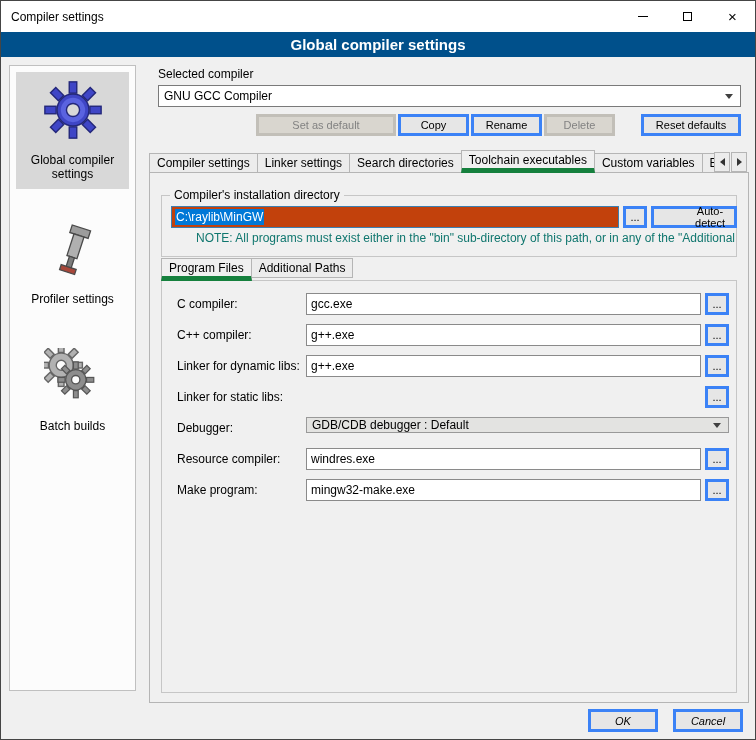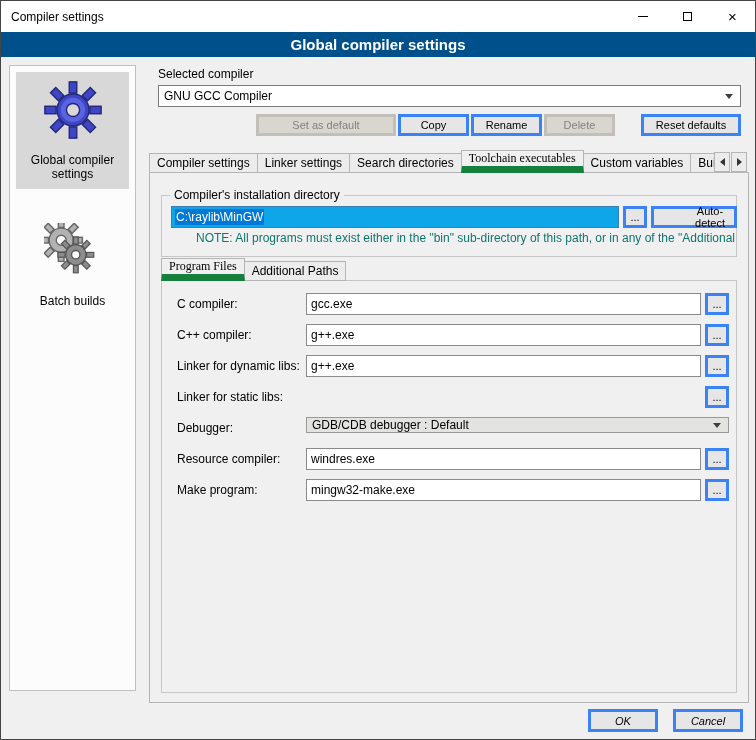--- a/index.html
+++ b/index.html
@@ -29,39 +29,39 @@
   
   .label { position:absolute; white-space:nowrap; }
   .combo { position:absolute; background:#fff; border:1px solid #7a7a7a; display:flex; align-items:center; padding:0 22px 0 5px; }
   .combo .caret, .selectbox .caret { position:absolute; right:7px; top:50%; margin-top:-2px; width:0; height:0; border-left:4px solid transparent; border-right:4px solid transparent; border-top:5px solid #404040; }
   .btn { position:absolute; background:#e6e6e6; border:3px solid #3b82f6; display:flex; align-items:center; justify-content:center; font-family:"Liberation Sans",sans-serif; font-size:11px; cursor:default; }
   .btn.disabled { background:#d9d6cf; border-color:#c2bfb8; color:#828282; }
 
   
   .tabstrip { position:absolute; left:148px; top:149px; width:566px; height:23px; display:flex; align-items:flex-end; overflow:hidden; }
   .tab { height:20px; padding:0 7px; border:1px solid #b5b5b5; margin-right:-1px; background:#ececec; display:flex; align-items:center; white-space:nowrap; cursor:default; }
-  .tab.active { height:23px; background:#f0f0f0; border-bottom:7px solid #15803d; position:relative; z-index:3;font-family:Liberation Serif, serif; }
+  .tab.active { height:23px; background:#f0f0f0; border-bottom:5px solid #15803d; position:relative; z-index:3; }
   .tab.clipped { width:34px; overflow:hidden; padding-right:0; }
   .tab-arrows { position:absolute; right:8px; top:151px; display:flex; z-index:4; }
   .arrow-btn { width:16px; height:20px; background:#ececec; border:1px solid #b5b5b5; display:flex; align-items:center; justify-content:center; margin-left:1px; cursor:default; }
   .tri-left { width:0; height:0; border-top:4px solid transparent; border-bottom:4px solid transparent; border-right:5px solid #333; }
   .tri-right { width:0; height:0; border-top:4px solid transparent; border-bottom:4px solid transparent; border-left:5px solid #333; }
 
   
   .content-panel { position:absolute; left:148px; top:171px; width:600px; height:531px; border:1px solid #b5b5b5; background:#f0f0f0; }
 
   
   .groupbox { position:absolute; left:160px; top:194px; width:576px; height:62px; border:1px solid #c6c6c6; }
   .groupbox .gtitle { position:absolute; left:8px; top:-8px; background:#f0f0f0; padding:0 4px; white-space:nowrap; }
-  .dir-box { position:absolute; left:170px; top:205px; width:448px; height:22px; background:#0ea5e9; border:1px solid #3c7fb1; display:flex; align-items:center; padding:0 3px; overflow:hidden; }
+  .dir-box { position:absolute; left:170px; top:205px; width:448px; height:22px; background:#c2410c; border:1px solid #3c7fb1; display:flex; align-items:center; padding:0 3px; overflow:hidden; }
   .dir-box .sel { background:#0078d7; color:#fff; padding:1px 1px; white-space:nowrap; }
   .note { position:absolute; left:174px; top:230px; width:560px; color:#0f766e; white-space:nowrap; overflow:hidden;text-align:right; }
 
   
-  .subtabstrip { position:absolute; left:160px; top:257px; height:23px; display:flex; align-items:flex-end; z-index:3; }
+  .subtabstrip { position:absolute; left:160px; top:257px; height:23px; display:flex; z-index:3; }
   .inner-panel { position:absolute; left:160px; top:279px; width:576px; height:413px; border:1px solid #c6c6c6; background:#f0f0f0; }
 
   
   .frow { position:absolute; left:0; width:756px; height:22px; }
   .flabel { position:absolute; left:176px; top:4px; white-space:nowrap; }
   .textbox { position:absolute; left:305px; top:0; width:395px; height:22px; background:#fff; border:1px solid #8a8a8a; display:flex; align-items:center; padding:0 4px; overflow:hidden; white-space:nowrap; }
   .dots { left:704px; top:0; width:24px; height:22px; }
   .selectbox { position:absolute; left:305px; top:0; width:423px; height:16px; background:#e3e3e1; border:1px solid #999; display:flex; align-items:center; padding:0 22px 0 5px; white-space:nowrap; }
 
   .footer-btn { width:70px; height:23px;font-style:italic; }
@@ -110,20 +110,33 @@
         <svg viewBox="0 0 64 64" width="60" height="60">
           <use href="#gear8" fill="#3f46c6" stroke="#23277a" stroke-width="1.5"></use>
           <circle cx="32" cy="32" r="13" fill="#5a63e0" stroke="none"></circle>
           <circle cx="32" cy="32" r="7" fill="#d8d8d8" stroke="#23277a" stroke-width="1.5"></circle>
         </svg>
       </span>
       <span>Global compiler settings</span>
     </div>
     <div class="side-item gap">
       <span class="icon">
+        <svg viewBox="0 0 64 64" width="56" height="56">
+          <g transform="rotate(18 32 32)" stroke="#4a4a4a" stroke-width="1.5">
+            <rect x="22" y="4" width="22" height="9" fill="#9c9c9c"></rect>
+            <rect x="27" y="13" width="12" height="26" fill="#b0b0b0"></rect>
+            <rect x="30" y="39" width="6" height="13" fill="#7d7d7d"></rect>
+            <rect x="24" y="51" width="18" height="6" fill="#a8473a"></rect>
+          </g>
+        </svg>
+      </span>
+      <span>Profiler settings</span>
+    </div>
+    <div class="side-item gap">
+      <span class="icon">
         <svg viewBox="0 0 64 64" width="58" height="58">
           <g transform="translate(-6,-6) scale(0.78)">
               <use href="#gear8" fill="#b2b2b2" stroke="#666" stroke-width="2"></use>
             </g>
           <circle cx="19" cy="19" r="5.5" fill="#fcfcfc" stroke="#666" stroke-width="1.5"></circle>
           <g transform="translate(14,14) scale(0.66)">
               <use href="#gear8" fill="#8d8d8d" stroke="#555" stroke-width="2"></use>
             </g>
           <circle cx="35" cy="35" r="4.6" fill="#fcfcfc" stroke="#555" stroke-width="1.5"></circle>
         </svg>

